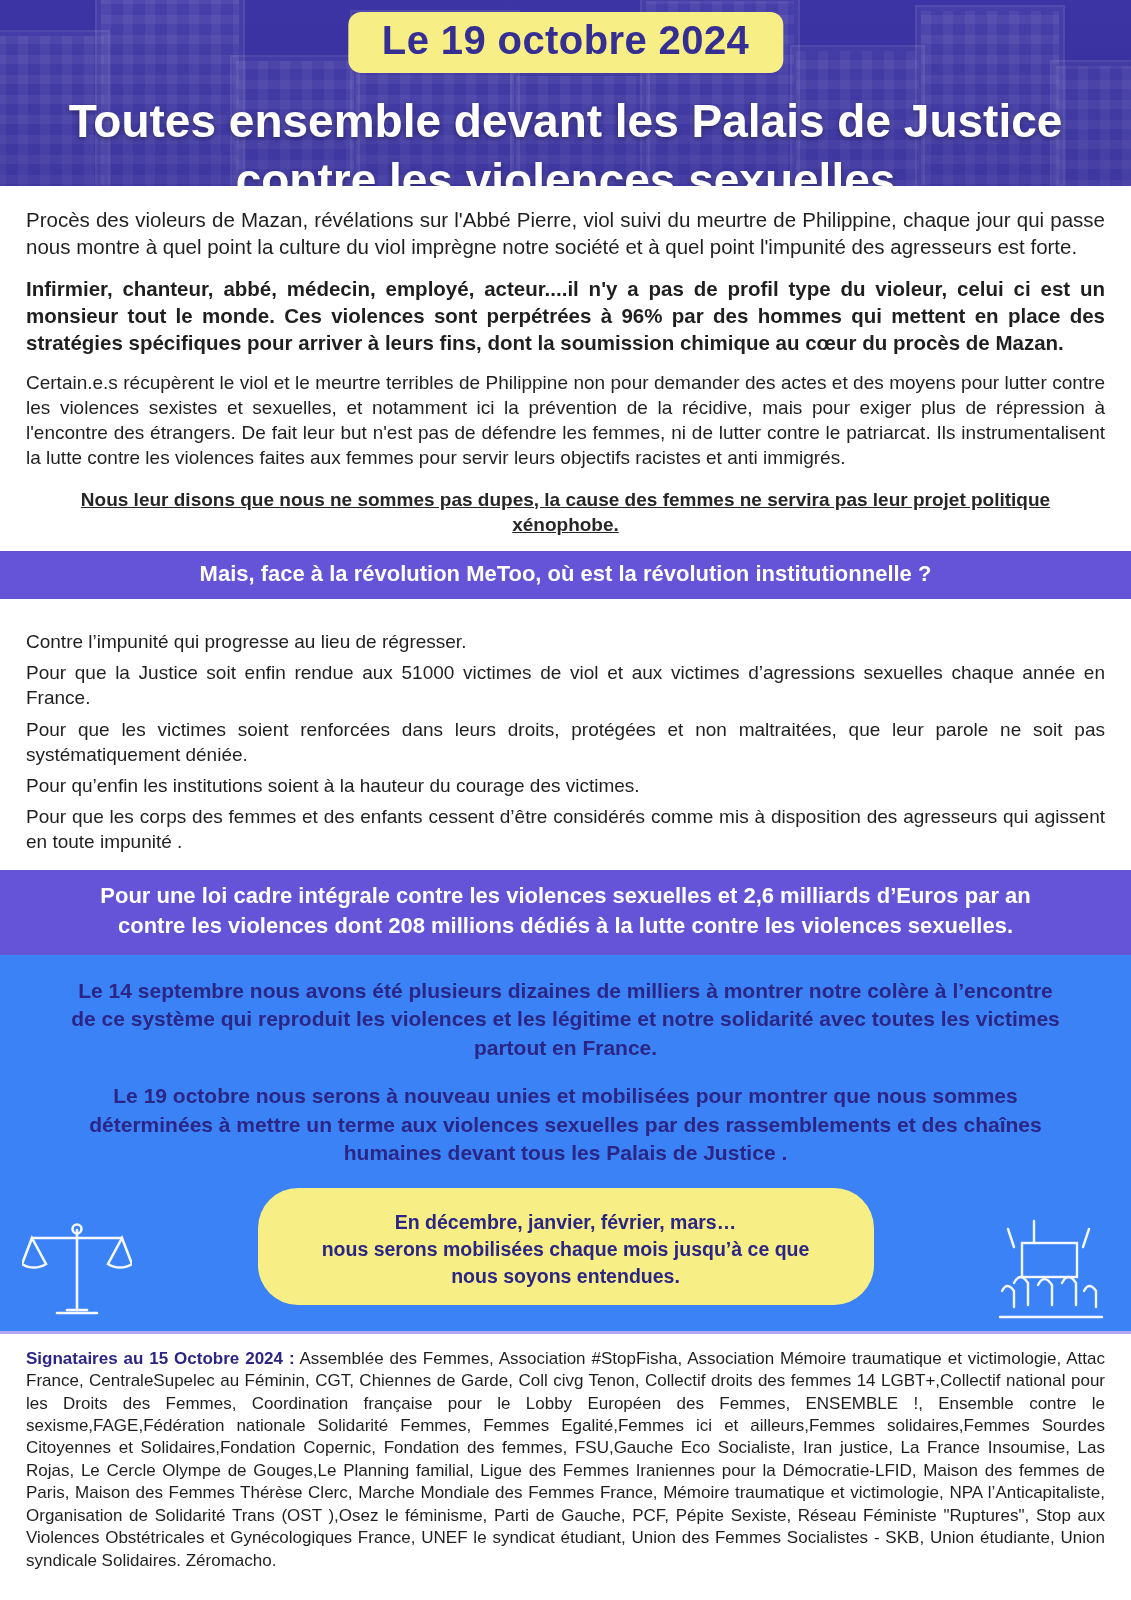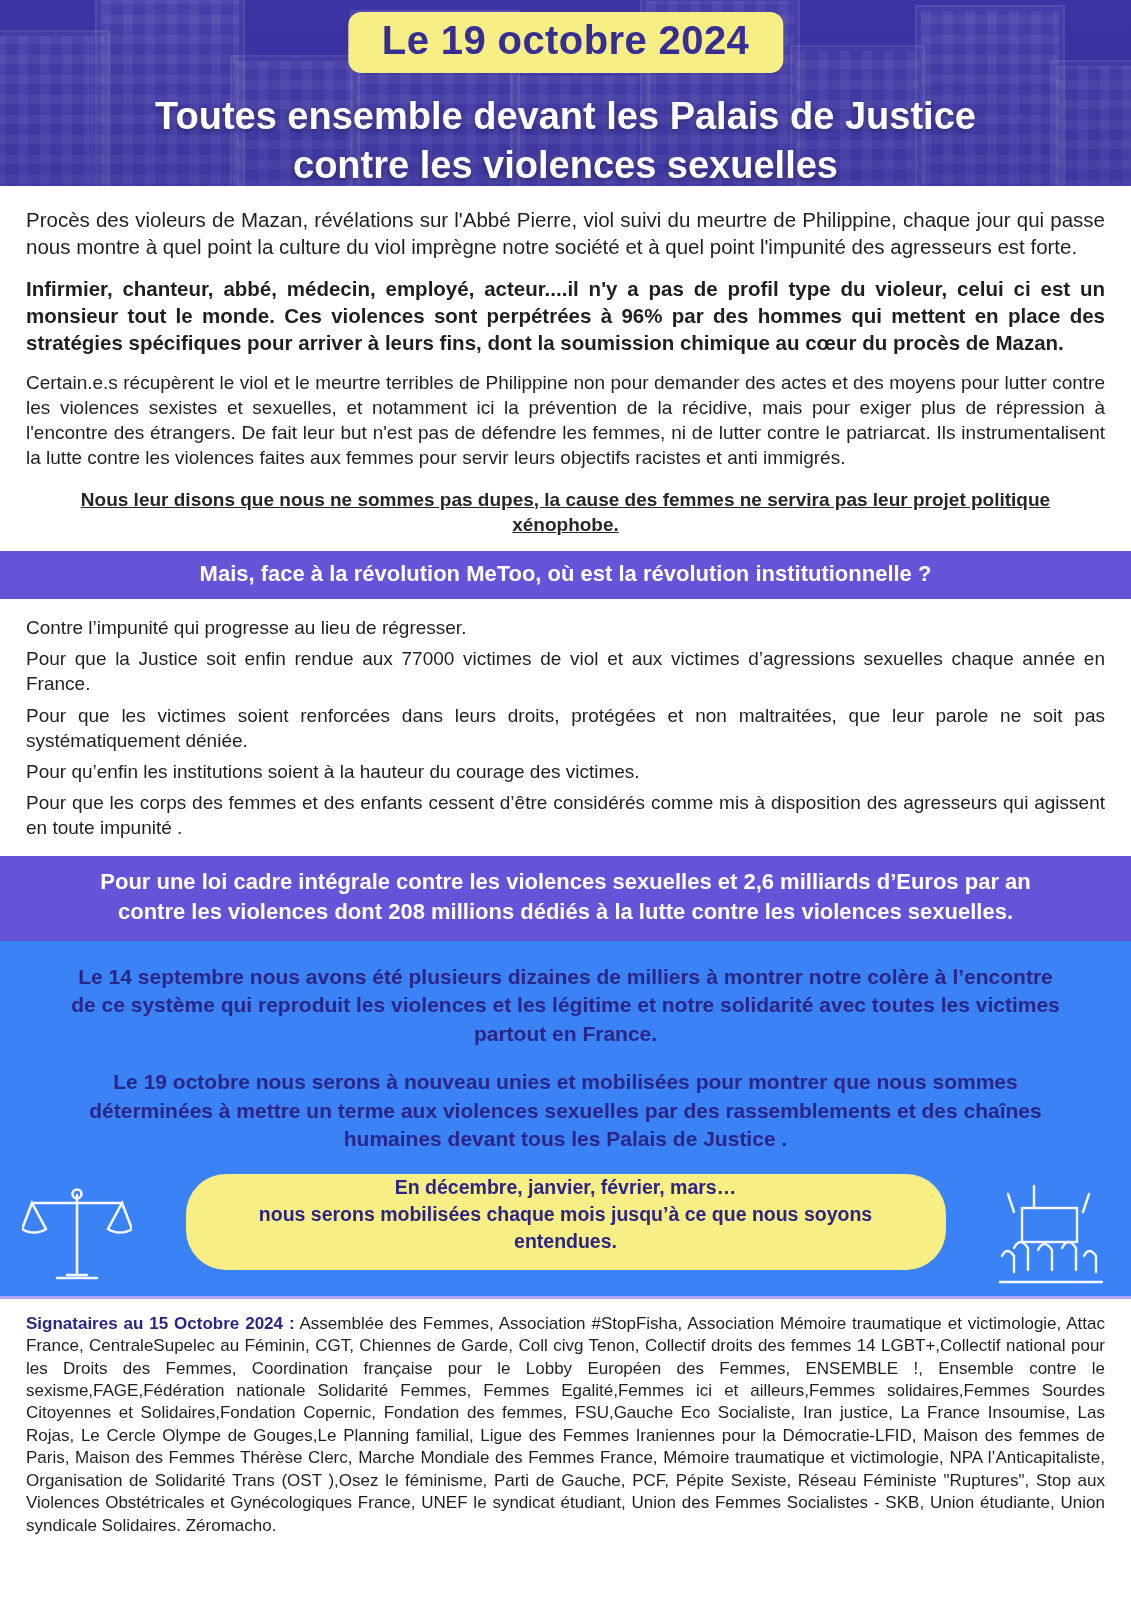--- a/index.html
+++ b/index.html
@@ -51,21 +51,21 @@
     white-space: nowrap;
     z-index: 3;
   }
   .hero-title {
     position: absolute;
     top: 92px;
     left: 0; right: 0;
     text-align: center;
     color: #ffffff;
     font-weight: bold;
-    font-size: 38px;
+    font-size: 46px;
     line-height: 1.28;
     text-shadow: 0 2px 5px rgba(0,0,0,0.35);
     z-index: 3;
     padding: 0 18px;
   }
 
   
   .body-wrap { padding: 0 26px; }
   p.para {
     margin: 0 0 14px 0;
@@ -119,22 +119,22 @@
   }
   .pill {
     margin: 0 auto;
     background: #f7ee85;
     border-radius: 40px;
     color: #2b2585;
     font-weight: bold;
     font-size: 19.5px;
     line-height: 1.38;
     text-align: center;
-    padding: 0 40px 15px;
-    width: 760px;
+    padding: 21px 40px 15px;
+    width: 616px;
     max-width: 100%;
   }
   .scales, .crowd {
     position: absolute;
     bottom: 8px;
     opacity: 0.95;
   }
   .scales { left: 22px; }
   .crowd { right: 22px; }
 
@@ -174,23 +174,23 @@
 
 <div class="body-wrap">
   <p class="para first">Procès des violeurs de Mazan, révélations sur l'Abbé Pierre, viol suivi du meurtre de Philippine, chaque jour qui passe nous montre à quel point la culture du viol imprègne notre société et à quel point l'impunité des agresseurs est forte.</p>
   <p class="para bold">Infirmier, chanteur, abbé, médecin, employé, acteur....il n'y a pas de profil type du violeur, celui ci est un monsieur tout le monde. Ces violences sont perpétrées à 96% par des hommes qui mettent en place des stratégies spécifiques pour arriver à leurs fins, dont la soumission chimique au cœur du procès de Mazan.</p>
   <p class="para small">Certain.e.s récupèrent le viol et le meurtre terribles de Philippine non pour demander des actes et des moyens pour lutter contre les violences sexistes et sexuelles, et notamment ici la prévention de la récidive, mais pour exiger plus de répression à l'encontre des étrangers. De fait leur but n'est pas de défendre les femmes, ni de lutter contre le patriarcat. Ils instrumentalisent la lutte contre les violences faites aux femmes pour servir leurs objectifs racistes et anti immigrés.</p>
   <p class="center-bold">Nous leur disons que nous ne sommes pas dupes, la cause des femmes ne servira pas leur projet politique xénophobe.</p>
 </div>
 
 <div class="banner">Mais, face à la révolution MeToo, où est la révolution institutionnelle ?</div>
 
-<div class="body-wrap" style="padding-top:16px;">
+<div class="body-wrap" style="padding-top:30px;">
   <p class="para small">Contre l’impunité qui progresse au lieu de régresser.</p>
-  <p class="para small">Pour que la Justice soit enfin rendue aux 77000 victimes de viol et aux victimes d’agressions sexuelles chaque année en France.</p>
+  <p class="para small">Pour que la Justice soit enfin rendue aux 51000 victimes de viol et aux victimes d’agressions sexuelles chaque année en France.</p>
   <p class="para small">Pour que les victimes soient renforcées dans leurs droits, protégées et non maltraitées, que leur parole ne soit pas systématiquement déniée.</p>
   <p class="para small">Pour qu’enfin les institutions soient à la hauteur du courage des victimes.</p>
   <p class="para small" style="margin-bottom:16px;">Pour que les corps des femmes et des enfants cessent d’être considérés comme mis à disposition des agresseurs qui agissent en toute impunité .</p>
 </div>
 
 <div class="banner tall">
   <div>Pour une loi cadre intégrale contre les violences sexuelles et 2,6 milliards d’Euros par an</div>
   <div>contre les violences dont 208 millions dédiés à la lutte contre les violences sexuelles.</div>
 </div>
 

